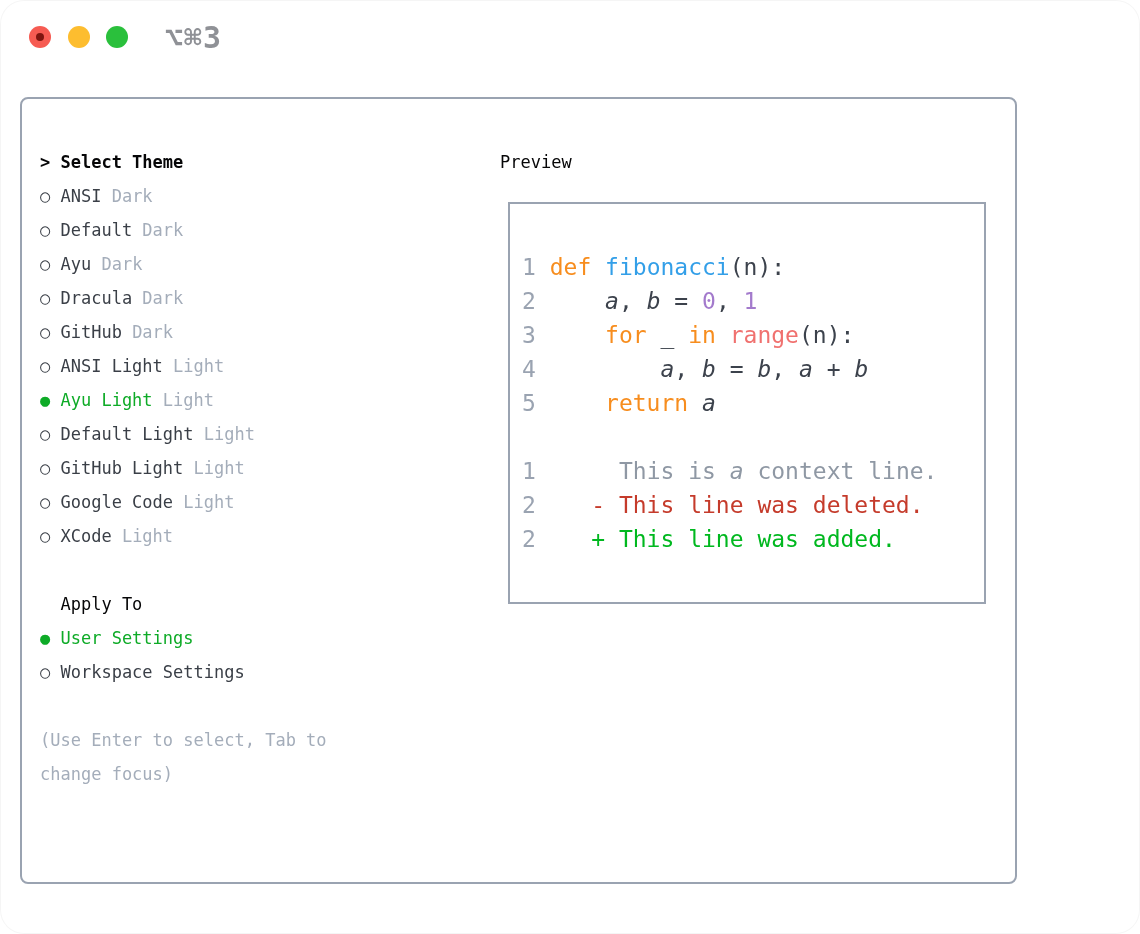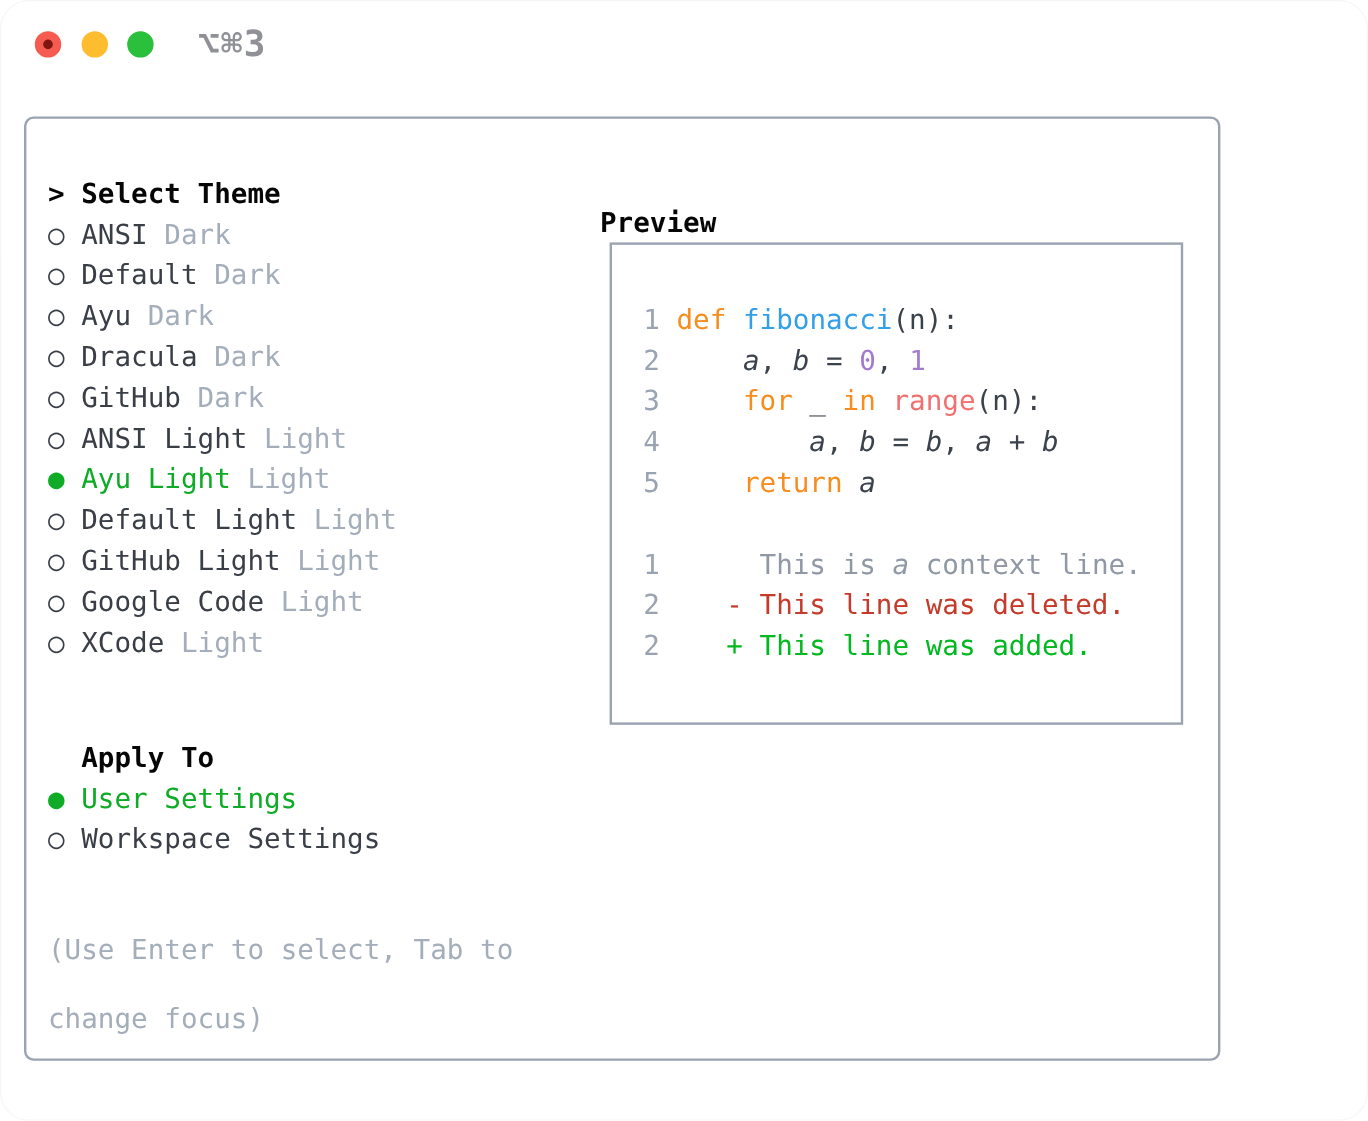--- a/index.html
+++ b/index.html
@@ -21,39 +21,39 @@
   .shortcut{
     position:absolute;left:165px;top:20px;font-size:30px;font-weight:bold;
     color:var(--shortcut-gray);letter-spacing:1px;
   }
   
   .panel{
     position:absolute;left:20px;top:97px;width:993px;height:783px;
     border:2px solid var(--border-gray);border-radius:8px;background:#ffffff;
     box-sizing:content-box;
   }
-  .row{height:34px;line-height:34px;font-size:23px;white-space:pre;color:var(--text-dark);}
+  .row{height:34px;line-height:34px;font-size:17px;white-space:pre;color:var(--text-dark);}
   .spacer{height:34px;}
   .marker{display:inline-block;width:2ch;color:var(--text-dark);}
   
   .left-col{position:absolute;left:18px;top:46px;width:450px;}
   .header-row{font-weight:bold;color:var(--heading-black);}
   .header-row .marker{color:var(--heading-black);font-weight:bold;}
   .variant{color:var(--muted-gray);}
   .theme-row.selected .marker,
   .theme-row.selected .label,
   .apply-row.selected .marker,
   .apply-row.selected .label{color:var(--selection-green);}
-  .hint-row{color:var(--muted-gray);margin-top:24px;}
+  .hint-row{color:var(--muted-gray);}
   
-  .preview-header{position:absolute;left:478px;top:46px;font-weight:bold;color:var(--heading-black);margin-top:24px;}
+  .preview-header{position:absolute;left:478px;top:46px;font-weight:normal;color:var(--heading-black);}
   .code-box{
     position:absolute;left:486px;top:103px;width:478px;height:402px;
     border:2px solid var(--border-gray);box-sizing:border-box;
-    padding:46px 0 0 26px;overflow:hidden;background:#ffffff;
+    padding:46px 0 0 12px;overflow:hidden;background:#ffffff;
   }
   .crow{height:34px;line-height:34px;font-size:23px;white-space:pre;}
   .ln{display:inline-block;width:2ch;color:var(--line-number-gray);}
   .seg-fg{color:var(--code-fg);}
   .seg-kw{color:var(--keyword-orange);}
   .seg-fn{color:var(--function-blue);}
   .seg-call{color:var(--builtin-coral);}
   .seg-num{color:var(--number-purple);}
   .seg-ctx{color:var(--context-gray);}
   .seg-del{color:var(--deleted-red);}
@@ -83,21 +83,21 @@
           <div class="row theme-row"><span class="marker">○</span><span class="label">Dracula</span><span class="variant"> Dark</span></div>
           <div class="row theme-row"><span class="marker">○</span><span class="label">GitHub</span><span class="variant"> Dark</span></div>
           <div class="row theme-row"><span class="marker">○</span><span class="label">ANSI Light</span><span class="variant"> Light</span></div>
           <div class="row theme-row selected"><span class="marker">●</span><span class="label">Ayu Light</span><span class="variant"> Light</span></div>
           <div class="row theme-row"><span class="marker">○</span><span class="label">Default Light</span><span class="variant"> Light</span></div>
           <div class="row theme-row"><span class="marker">○</span><span class="label">GitHub Light</span><span class="variant"> Light</span></div>
           <div class="row theme-row"><span class="marker">○</span><span class="label">Google Code</span><span class="variant"> Light</span></div>
           <div class="row theme-row"><span class="marker">○</span><span class="label">XCode</span><span class="variant"> Light</span></div>
         </div>
       <div class="spacer"></div>
-      <div class="row header-row" style="font-weight:bold;margin-top:28px;"><span class="marker"></span><span>Apply To</span></div>
+      <div class="row header-row" style="font-weight:normal;"><span class="marker"></span><span>Apply To</span></div>
       <div id="apply-list">
           <div class="row apply-row selected"><span class="marker">●</span><span class="label">User Settings</span><span class="variant"></span></div>
           <div class="row apply-row"><span class="marker">○</span><span class="label">Workspace Settings</span><span class="variant"></span></div>
         </div>
       <div class="spacer"></div>
       <div class="row hint-row">(Use Enter to select, Tab to</div>
       <div class="row hint-row">change focus)</div>
     </div>
 
     <div class="row preview-header">Preview</div>

